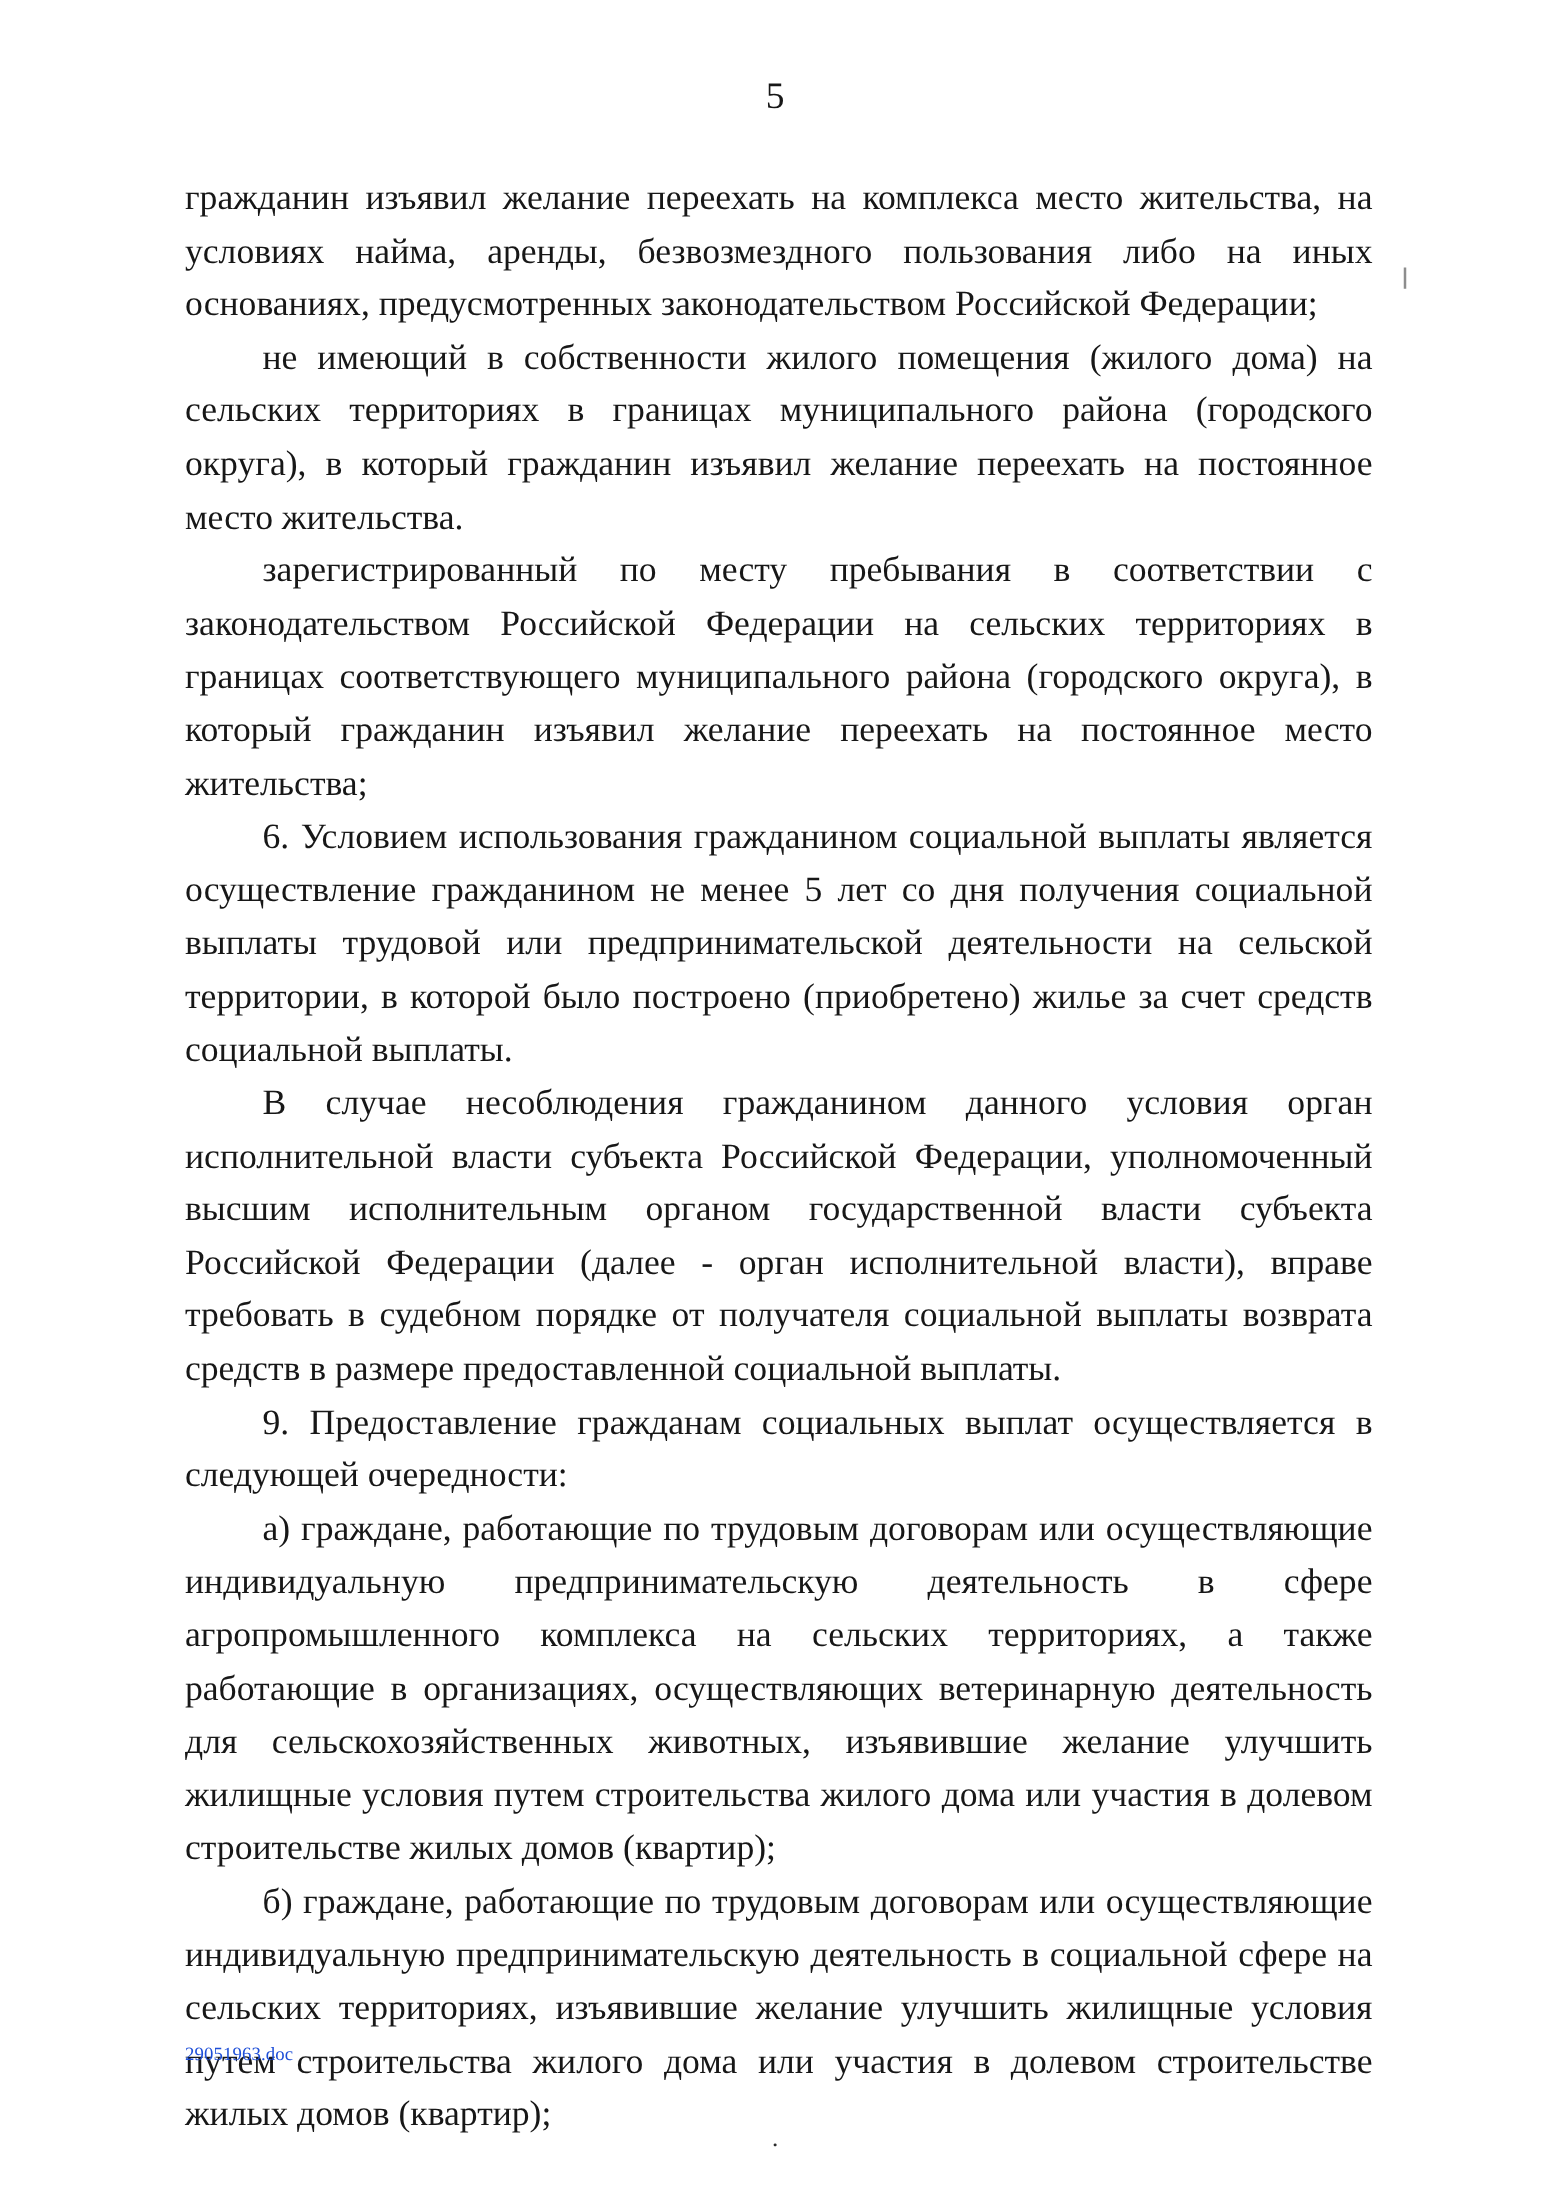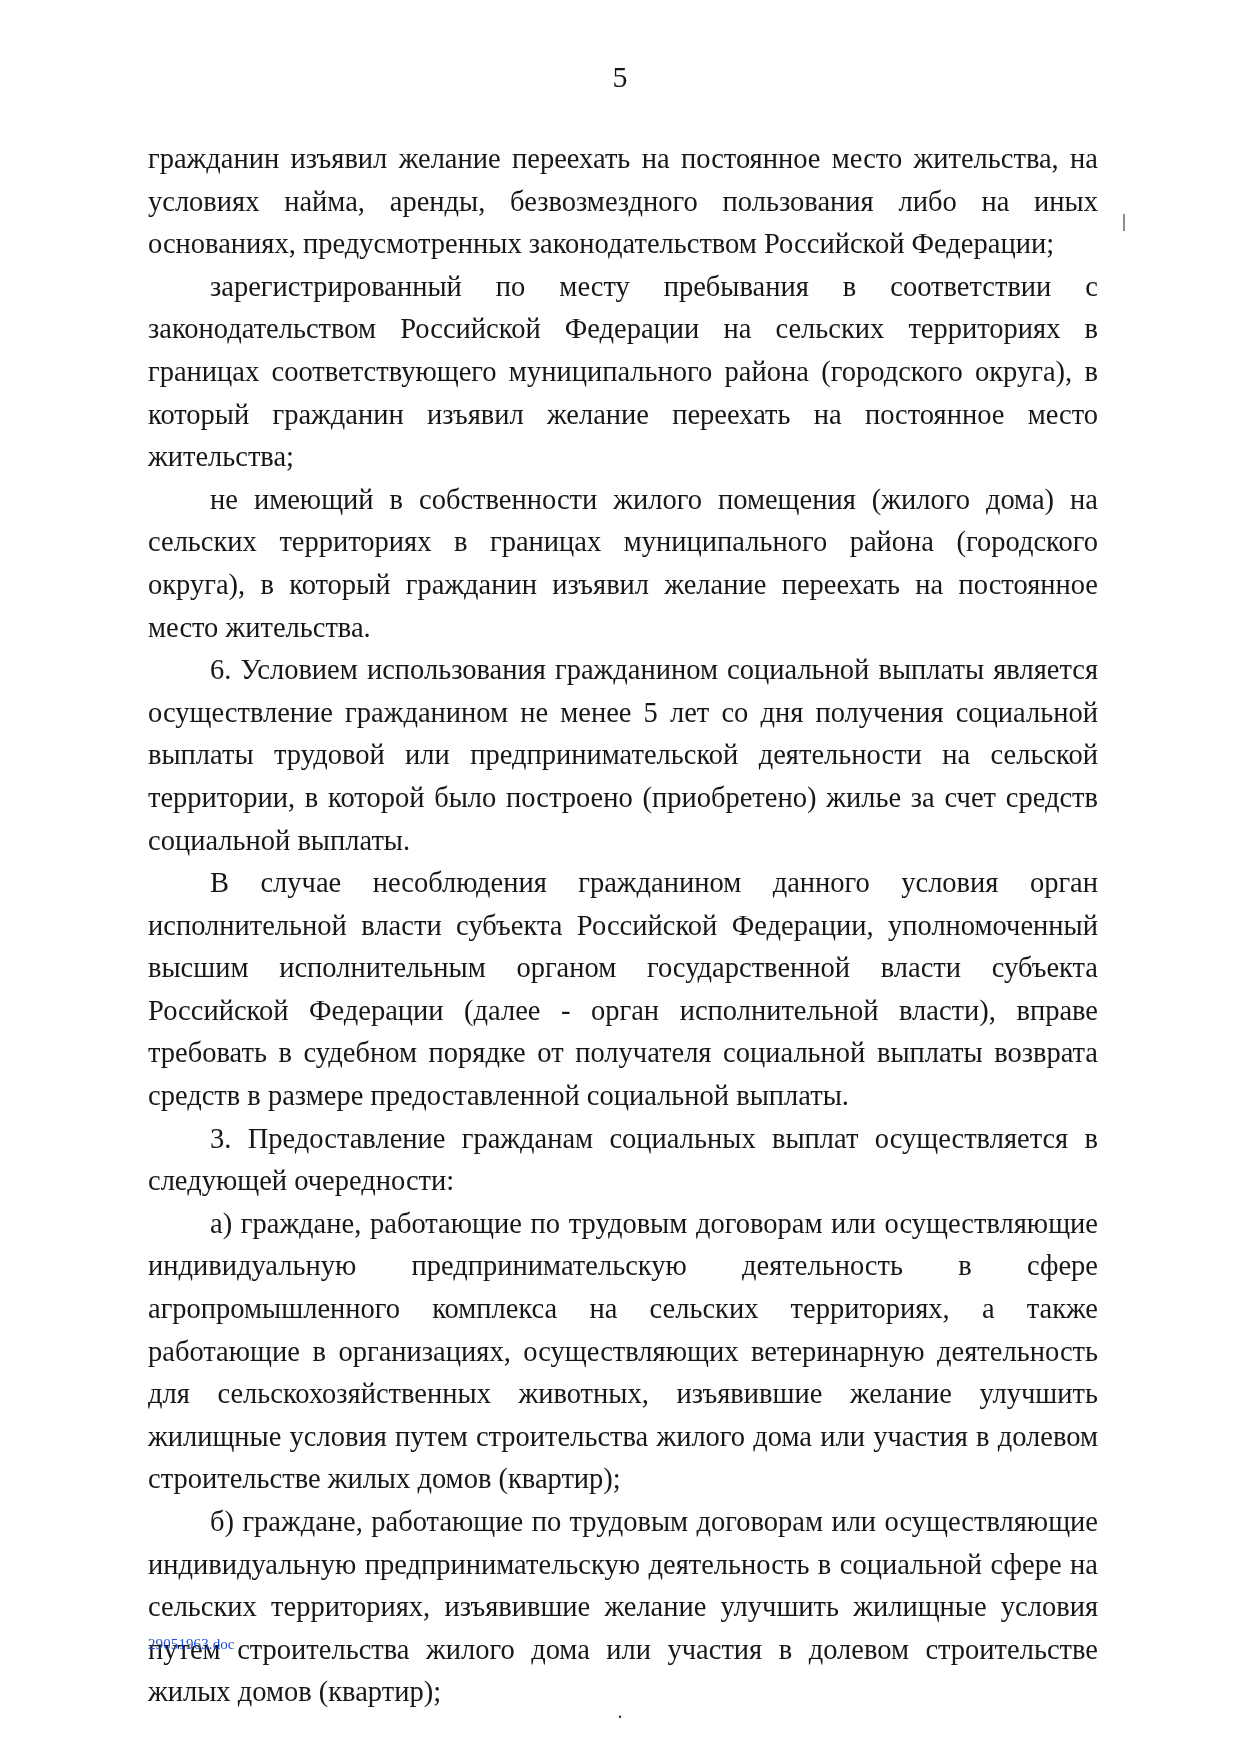--- a/index.html
+++ b/index.html
@@ -74,26 +74,26 @@
 </head>
 <body>
 
 <div class="page">
 
   <div class="page-number">5</div>
 
   <div class="margin-tick"></div>
 
   <div class="body-text">
-    <p class="no-indent">гражданин изъявил желание переехать на постоянное место жительства, на условиях найма, аренды, безвозмездного пользования либо на иных основаниях, предусмотренных законодательством Российской Федерации;</p>
+    <p class="no-indent">гражданин изъявил желание переехать на комплекса место жительства, на условиях найма, аренды, безвозмездного пользования либо на иных основаниях, предусмотренных законодательством Российской Федерации;</p>
+    <p>не имеющий в собственности жилого помещения (жилого дома) на сельских территориях в границах муниципального района (городского округа), в который гражданин изъявил желание переехать на постоянное место жительства.</p>
     <p>зарегистрированный по месту пребывания в соответствии с законодательством Российской Федерации на сельских территориях в границах соответствующего муниципального района (городского округа), в который гражданин изъявил желание переехать на постоянное место жительства;</p>
-    <p>не имеющий в собственности жилого помещения (жилого дома) на сельских территориях в границах муниципального района (городского округа), в который гражданин изъявил желание переехать на постоянное место жительства.</p>
     <p>6. Условием использования гражданином социальной выплаты является осуществление гражданином не менее 5 лет со дня получения социальной выплаты трудовой или предпринимательской деятельности на сельской территории, в которой было построено (приобретено) жилье за счет средств социальной выплаты.</p>
     <p>В случае несоблюдения гражданином данного условия орган исполнительной власти субъекта Российской Федерации, уполномоченный высшим исполнительным органом государственной власти субъекта Российской Федерации (далее - орган исполнительной власти), вправе требовать в судебном порядке от получателя социальной выплаты возврата средств в размере предоставленной социальной выплаты.</p>
-    <p>3. Предоставление гражданам социальных выплат осуществляется в следующей очередности:</p>
+    <p>9. Предоставление гражданам социальных выплат осуществляется в следующей очередности:</p>
     <p>а) граждане, работающие по трудовым договорам или осуществляющие индивидуальную предпринимательскую деятельность в сфере агропромышленного комплекса на сельских территориях, а также работающие в организациях, осуществляющих ветеринарную деятельность для сельскохозяйственных животных, изъявившие желание улучшить жилищные условия путем строительства жилого дома или участия в долевом строительстве жилых домов (квартир);</p>
     <p>б) граждане, работающие по трудовым договорам или осуществляющие индивидуальную предпринимательскую деятельность в социальной сфере на сельских территориях, изъявившие желание улучшить жилищные условия путем строительства жилого дома или участия в долевом строительстве жилых домов (квартир);</p>
   </div>
 
   <div class="footer-file">29051963.doc</div>
   <div class="footer-dot">.</div>
 
 </div>
 
 </body></html>

